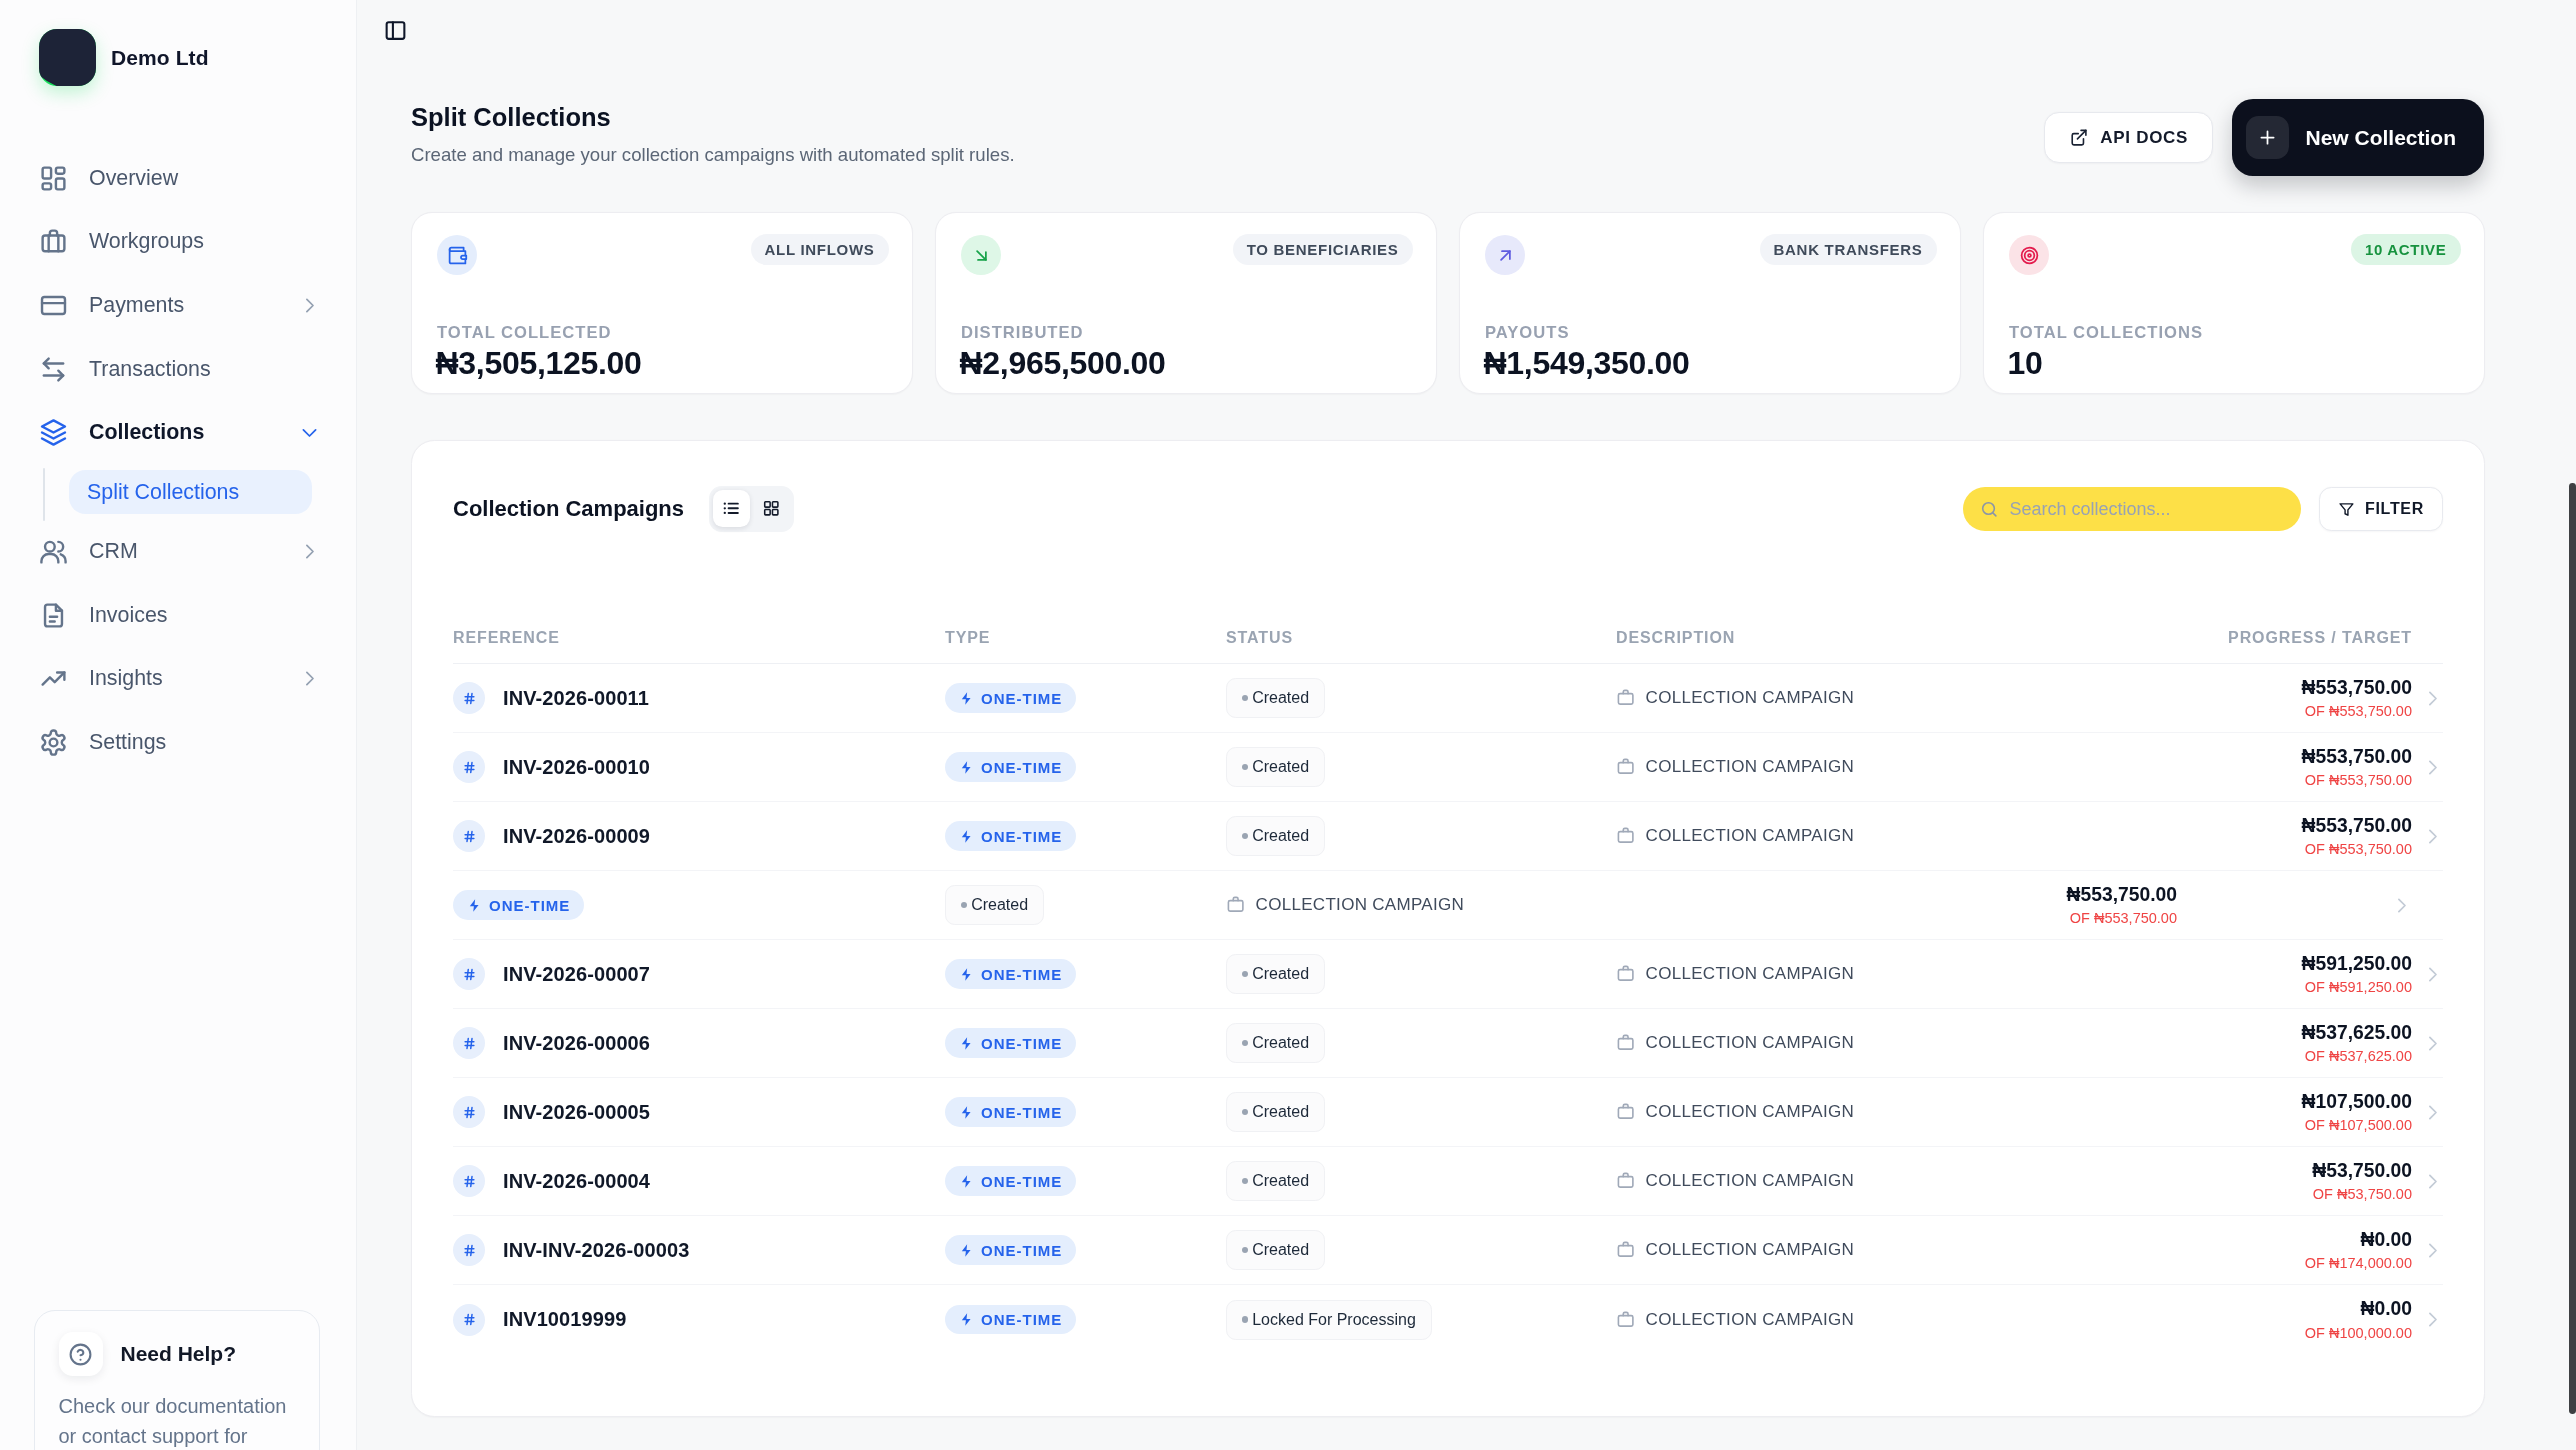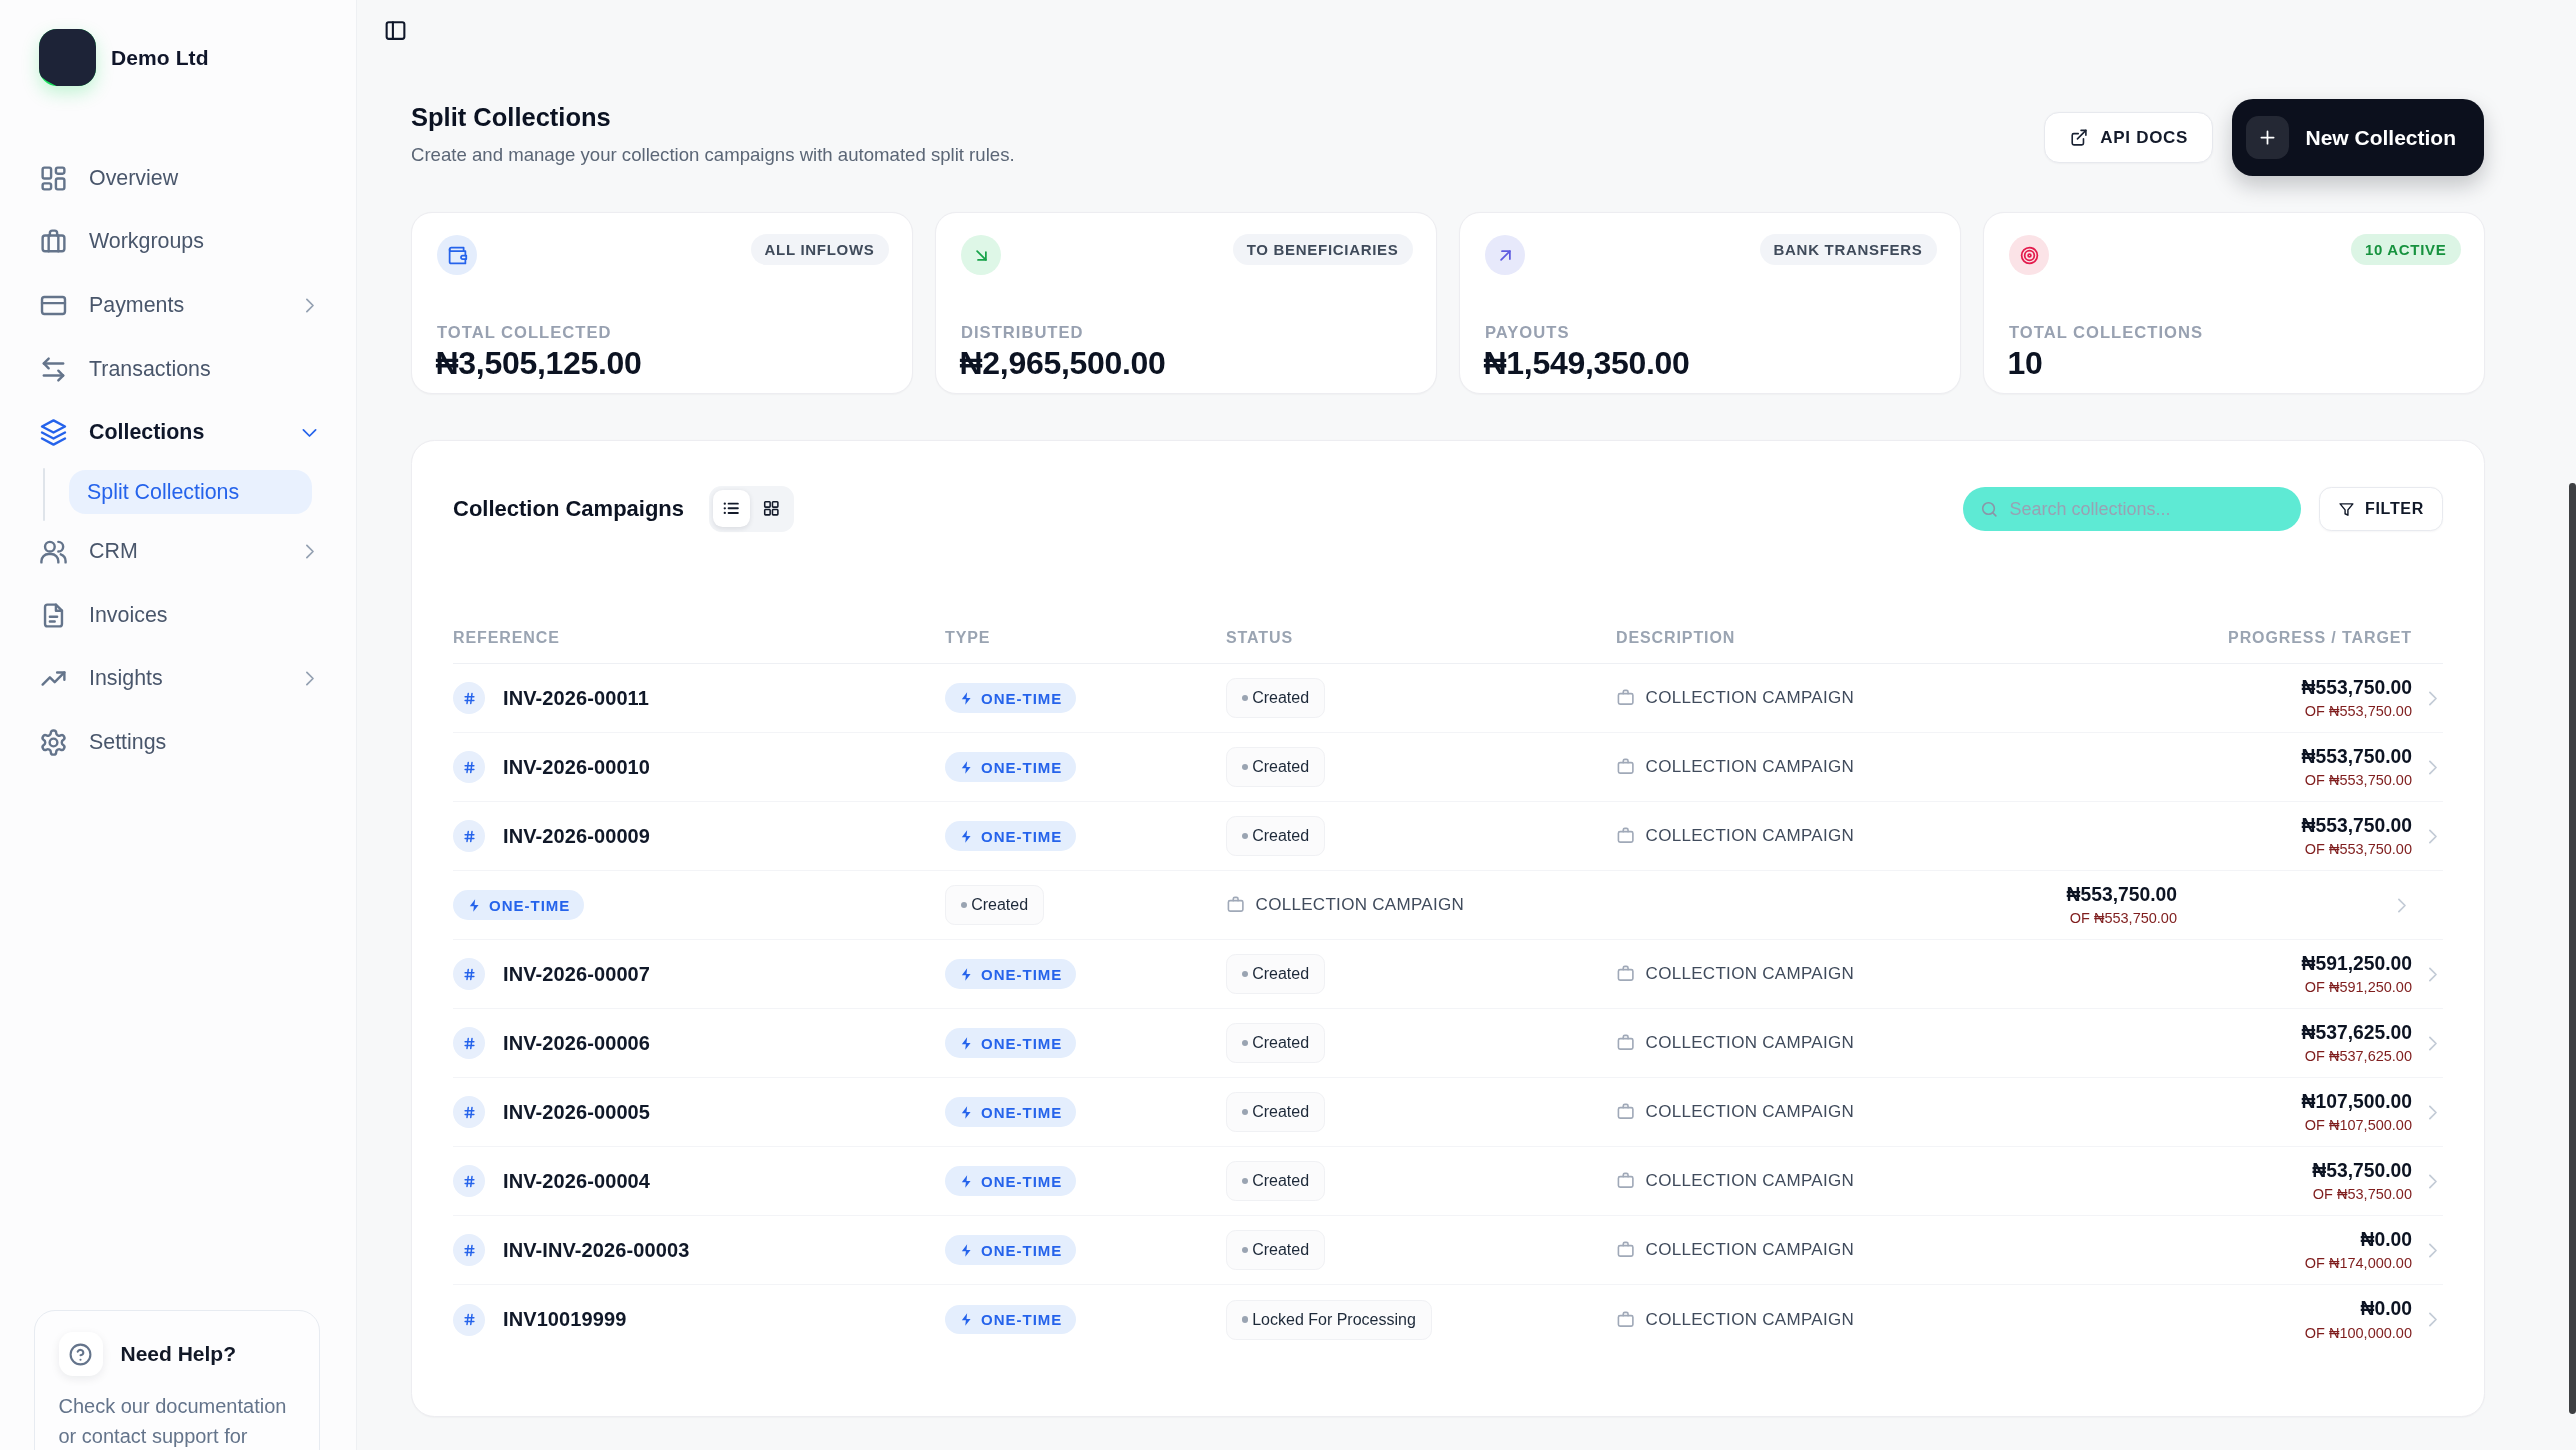--- a/index.html
+++ b/index.html
@@ -86,21 +86,21 @@
           border:1.4px solid #ededf1; border-radius:23.5px; box-shadow:0 0.7px 1.4px rgba(16,24,40,.03);
           padding:44px 41px 0 41px; }
   .tc-head { height:48px; display:flex; align-items:center; }
   .tc-title { font-size:22px; font-weight:700; color:#0c1322; }
   .view-toggle { margin-left:25px; height:46px; padding:4.1px; background:#f2f4f7; border-radius:12.4px;
           display:flex; gap:2.8px; }
   .vt-btn { width:37px; height:37px; border-radius:9.7px; display:flex; align-items:center; justify-content:center; cursor:pointer; }
   .vt-btn.on { background:#fff; box-shadow:0 1.4px 5.5px rgba(16,24,40,.10); }
   .vt-btn .ic { width:18.6px; height:18.6px; color:#131a2a; }
   .tc-right { margin-left:auto; display:flex; align-items:center; gap:18px; }
-  .search-pill { width:338px; height:44px; background:#5eead4; border-radius:689px; display:flex;
+  .search-pill { width:338px; height:44px; background:#fde047; border-radius:689px; display:flex;
           align-items:center; padding:0 16.6px; gap:11px; }
   .search-pill .ic { width:18.6px; height:18.6px; color:#8b95a7; flex:none; }
   .search-pill input { border:none; outline:none; background:transparent; font-size:18px; color:#334155;
           font-family:inherit; width:100%; }
   .search-pill input::placeholder { color:#98a2b3; }
   .btn-filter { height:44px; padding:0 18px; background:#fff; border:1.4px solid #e8eaef; border-radius:12.4px;
           display:flex; align-items:center; gap:9.7px; cursor:pointer; box-shadow:0 0.7px 2.1px rgba(16,24,40,.04); }
   .btn-filter .ic { width:17px; height:17px; color:#101828; }
   .btn-filter span { font-size:16px; font-weight:700; color:#101828; letter-spacing:0.7px; }
 
@@ -123,21 +123,21 @@
   .type-pill span { font-size:15px; font-weight:700; color:#2563eb; letter-spacing:1px; }
   .status-pill { display:inline-flex; align-items:center; gap:4px; padding:10px 15px; border-radius:9.7px;
           background:#fbfbfc; border:0.7px solid #f0f1f4;text-align:right; }
   .status-dot { width:6.2px; height:6.2px; border-radius:50%; background:#9aa4b2; }
   .status-pill span { font-size:16px; color:#1d2939; font-weight:500; }
   .desc-cell { display:flex; align-items:center; gap:10.3px; }
   .desc-cell .ic { width:19.3px; height:19.3px; color:#a0a9b8; flex:none; }
   .desc-cell span { font-size:17px; color:#404b5c; font-weight:500; letter-spacing:0.3px; }
   .prog-cell { text-align:right; }
   .prog-main { font-size:19.3px; font-weight:700; color:#0c1322; }
-  .prog-sub { margin-top:4.1px; font-size:14.5px; color:#7f1d1d; }
+  .prog-sub { margin-top:4.1px; font-size:14.5px; color:#ef4444; }
   .row-chev { justify-self:end; width:21px; height:21px; color:#c3cbd6; }
 
   .scroll-thumb { position:absolute; right:0; top:483px; width:7px; height:931px; background:#3e4043; border-radius:3.4px; }
 </style>
 </head>
 <body>
 
 <div class="sidebar">
   <div class="brand">
     <div class="logo"></div>

